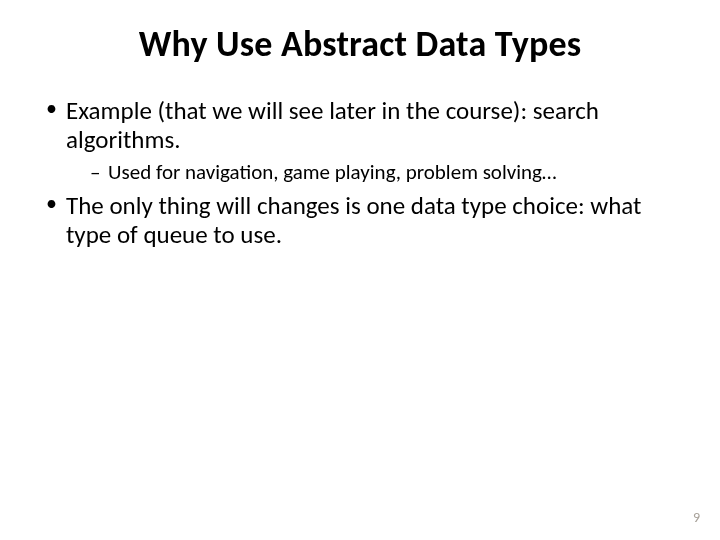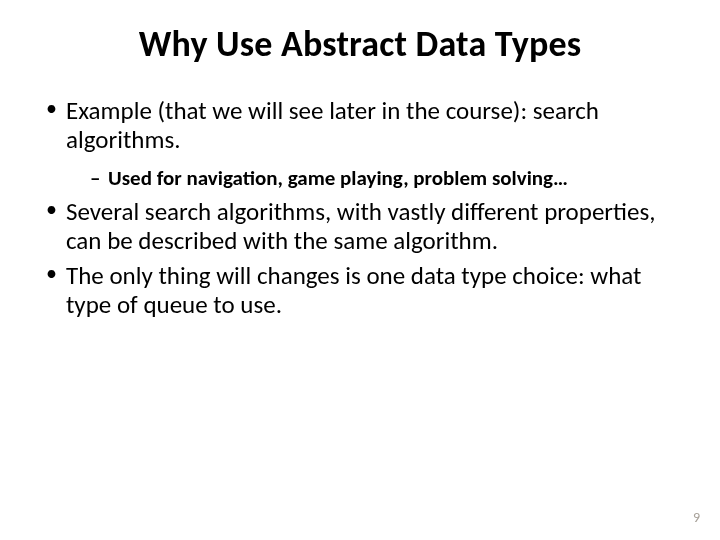--- a/index.html
+++ b/index.html
@@ -34,23 +34,22 @@
     content: "•";
     position: absolute;
     left: 0;
     top: 0;
     font-size: 22px;
     line-height: 1.2;
   }
   ul.level2 {
     list-style: none;
     padding-left: 24px;
-    margin-top: 12px;
+    margin-top: 6px;
     margin-bottom: 4px;
-    font-weight: bold;
   }
   ul.level2 > li {
     position: relative;
     padding-left: 18px;
     font-size: 21px;
     line-height: 1.2;
   }
   ul.level2 > li::before {
     content: "–";
     position: absolute;
@@ -73,20 +72,17 @@
 <ul class="level1">
   <li>
     <span>Example (that we will see later in the course): search algorithms.</span>
     <ul class="level2">
       <li>
         <span>Used for navigation, game playing, problem solving…</span>
       </li>
     </ul>
   </li>
   <li>
-    <span>Several search algorithms, with vastly different properties, can be described with the same algorithm.</span>
-  </li>
-  <li>
     <span>The only thing will changes is one data type choice: what type of queue to use.</span>
   </li>
 </ul>
 
 <div class="pagenum">9</div>
 
 </body></html>

